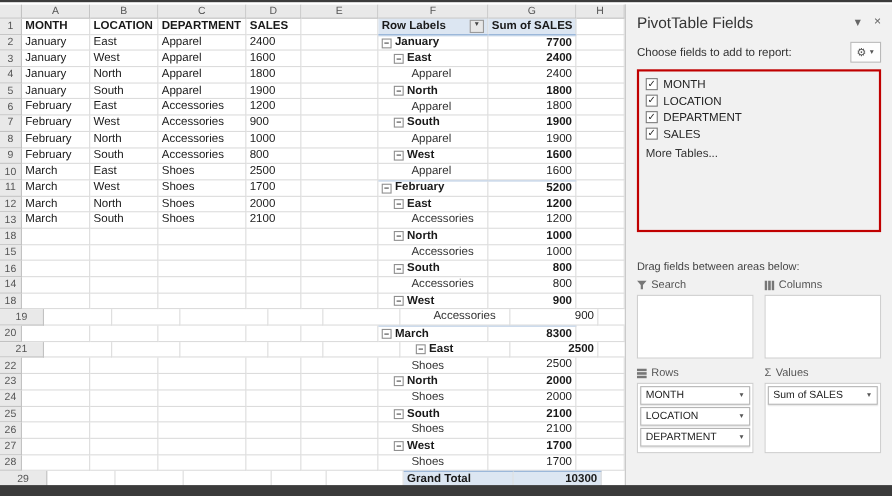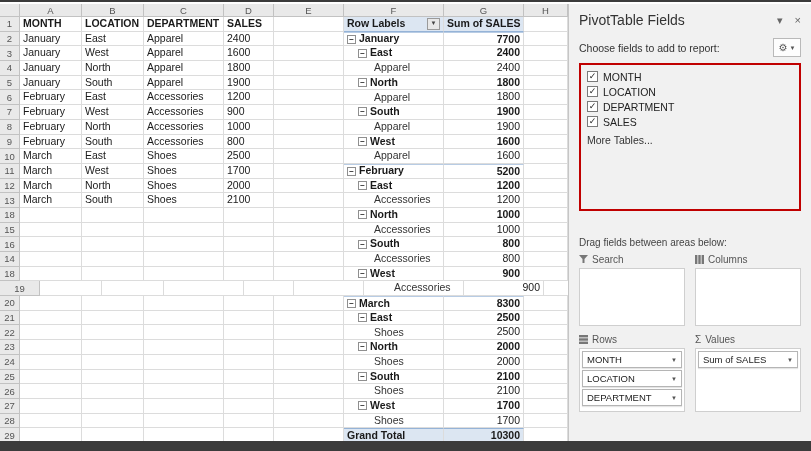--- a/index.html
+++ b/index.html
@@ -343,21 +343,21 @@
         <div class="cell" style="width: 50px;"></div>
         <div class="cell" style="width: 70px;"></div>
         <div class="cell pvl month" style="width: 100px;">
           <span class="cbox">−</span>
           <span>March</span>
         </div>
         <div class="cell pvv month" style="width: 80px;">8300</div>
         <div class="cell" style="width: 44px;"></div>
       </div>
       <div class="srow">
-        <div class="hcell" style="width: 20px;">21</div>
+        <div class="hcell" style="width: 40px;">21</div>
         <div class="cell" style="width: 62px;"></div>
         <div class="cell" style="width: 62px;"></div>
         <div class="cell" style="width: 80px;"></div>
         <div class="cell" style="width: 50px;"></div>
         <div class="cell" style="width: 70px;"></div>
         <div class="cell pvl loc" style="width: 100px;">
           <span class="cbox">−</span>
           <span>East</span>
         </div>
         <div class="cell pvv loc" style="width: 80px;">2500</div>
@@ -451,21 +451,21 @@
         <div class="cell" style="width: 80px;"></div>
         <div class="cell" style="width: 50px;"></div>
         <div class="cell" style="width: 70px;"></div>
         <div class="cell pvl dept" style="width: 100px;">
           <span>Shoes</span>
         </div>
         <div class="cell pvv dept" style="width: 80px;">1700</div>
         <div class="cell" style="width: 44px;"></div>
       </div>
       <div class="srow">
-        <div class="hcell" style="width: 20px;">29</div>
+        <div class="hcell" style="width: 43px;">29</div>
         <div class="cell" style="width: 62px;"></div>
         <div class="cell" style="width: 62px;"></div>
         <div class="cell" style="width: 80px;"></div>
         <div class="cell" style="width: 50px;"></div>
         <div class="cell" style="width: 70px;"></div>
         <div class="cell pvl total" style="width: 100px;">
           <span>Grand Total</span>
         </div>
         <div class="cell pvv total" style="width: 80px;">10300</div>
         <div class="cell" style="width: 44px;"></div>

